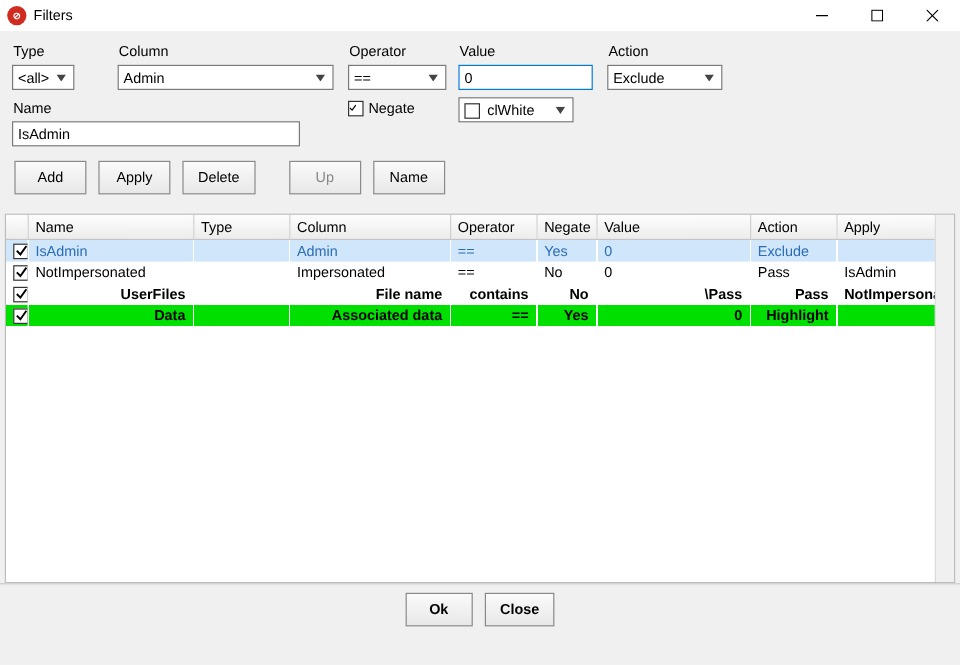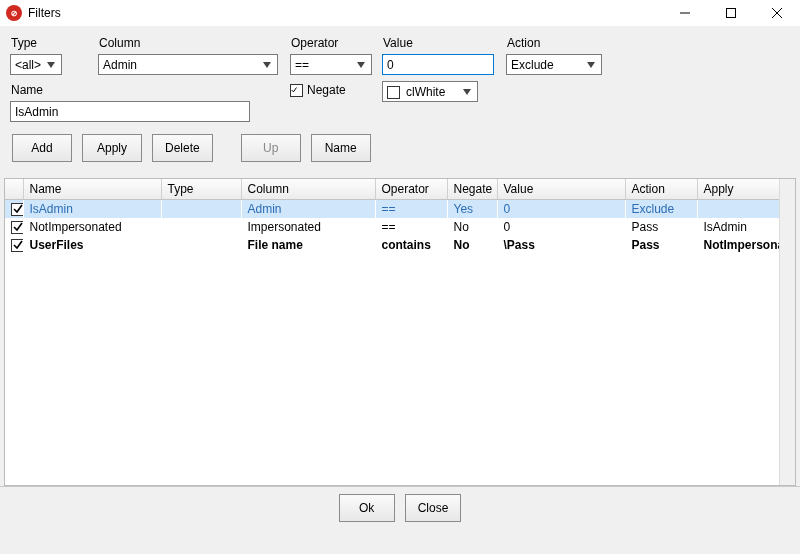--- a/index.html
+++ b/index.html
@@ -133,21 +133,21 @@
   tbody td {
     padding: 2px 6px;
     height: 18px;
     white-space: nowrap;
     overflow: hidden;
     border-right: 1px solid transparent;
   }
   tbody tr.selected { background: #cfe6fb; color:#2d5d9e; }
   tbody tr.selected td { color:#2d6db5; }
   tbody tr.highlight { background: #00e000; }
-  tbody tr.bold td { font-weight: bold; }
+  tbody tr.bold td { font-weight: bold; text-align: right; }
   col.check { width: 18px; }
   col.name  { width: 138px; }
   col.type  { width: 80px; }
   col.colum { width: 134px; }
   col.oper  { width: 72px; }
   col.neg   { width: 50px; }
   col.val   { width: 128px; }
   col.act   { width: 72px; }
   col.next  { width: auto; }
 
@@ -163,21 +163,21 @@
     background:#f0f0f0; border-left:1px solid #dcdcdc;
   }
 
   
   .bottombar {
     flex: 0 0 42px;
     border-top: 1px solid #c9c9c9;
     display:flex;align-items:center;justify-content:center; gap:10px;
     background:#f0f0f0;
   }
-  .bottombar .btn { min-width: 56px; }
+  .bottombar .btn { min-width: 56px; font-weight: bold; }
 </style>
 </head>
 <body>
 <div class="window">
 
   <div class="titlebar">
     <div class="appicon">⊘</div>
     <div class="title">Filters</div>
     <div class="spacer"></div>
     <div class="winbtn">
@@ -387,20 +387,37 @@
             </td>
             <td>UserFiles</td>
             <td><all></all></td>
             <td>File name</td>
             <td>contains</td>
             <td>No</td>
             <td>\Pass</td>
             <td>Pass</td>
             <td>NotImpersonated</td>
           </tr>
+          <tr class="highlight bold">
+            <td style="text-align:center">
+              <span class="rowchk">
+                <svg viewBox="0 0 10 10">
+                  <path d="M1 5 L4 8 L9 1" fill="none" stroke="#000" stroke-width="1.6"></path>
+                </svg>
+              </span>
+            </td>
+            <td>Data</td>
+            <td><all></all></td>
+            <td>Associated data</td>
+            <td>==</td>
+            <td>Yes</td>
+            <td>0</td>
+            <td>Highlight</td>
+            <td><not applicable=""></not></td>
+          </tr>
         </tbody>
     </table>
     <div class="vscroll"></div>
   </div>
 
   <div class="bottombar">
     <div class="btn">
         <span>Ok</span>
       </div>
     <div class="btn">

